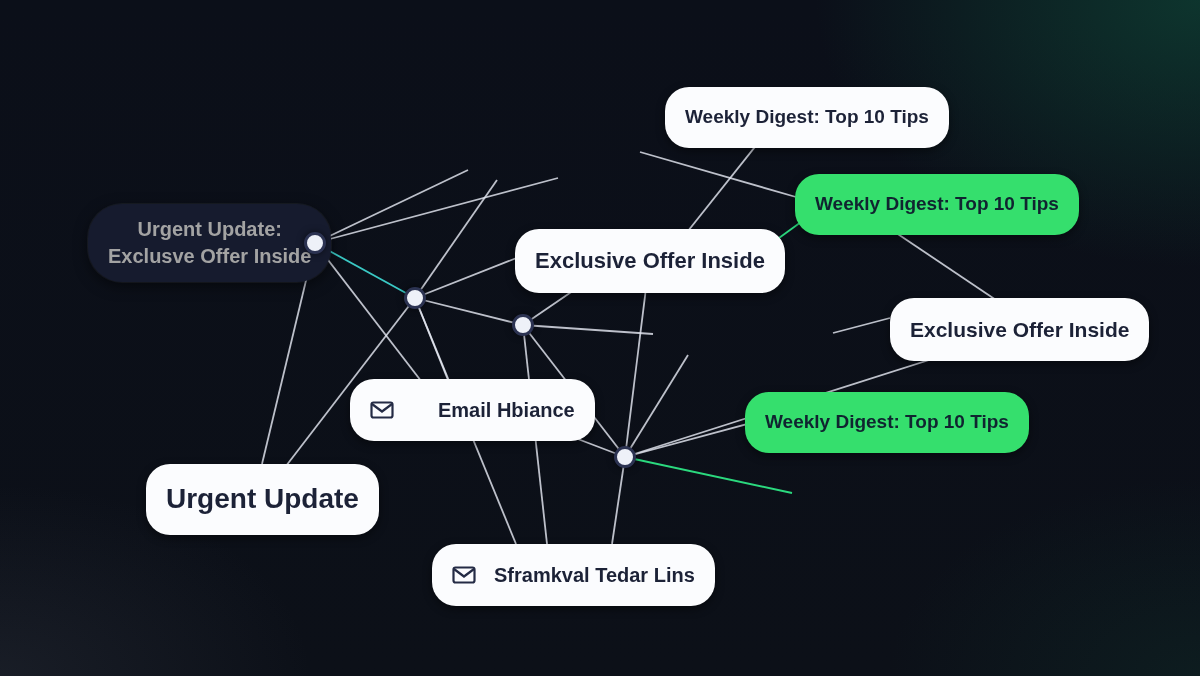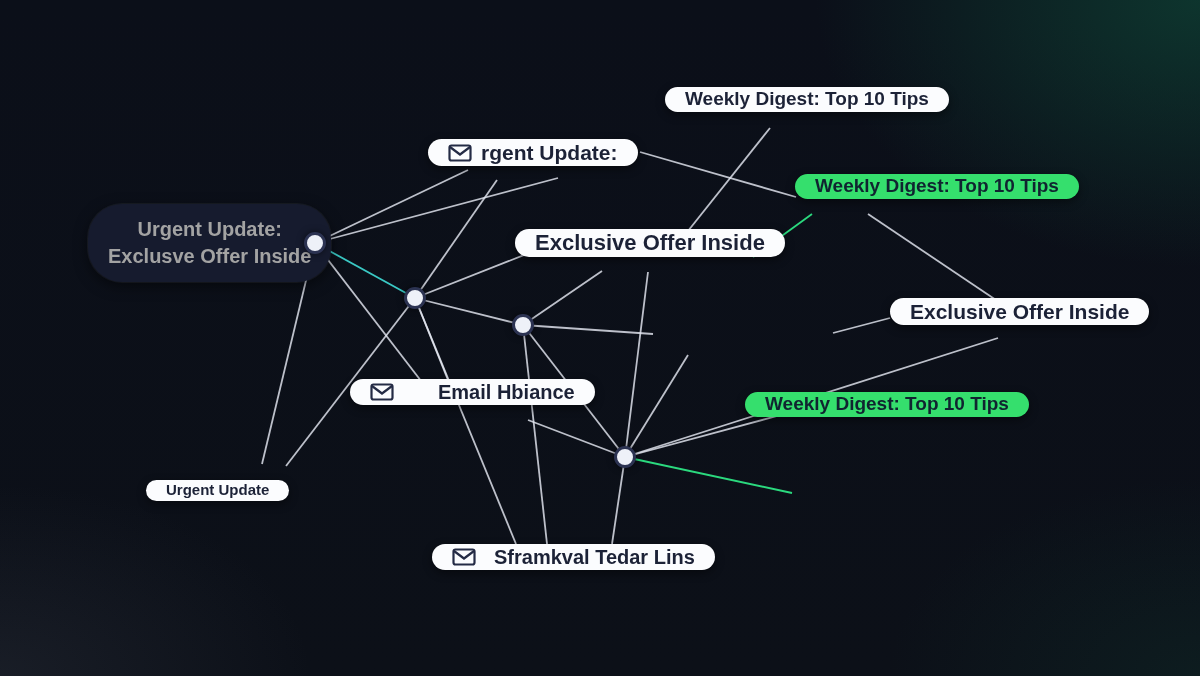--- a/index.html
+++ b/index.html
@@ -14,42 +14,42 @@
   }
   #edges{position:absolute;left:0;top:0;z-index:1;}
   .node{
     position:absolute;width:22px;height:22px;border-radius:50%;
     background:#eef1f8;border:3px solid #2c3352;box-sizing:border-box;
     z-index:4;box-shadow:0 0 7px rgba(0,0,0,.55);
   }
   .pill{
     position:absolute;display:flex;align-items:center;gap:9px;
     background:#fbfcfe;color:#1c2237;border-radius:24px;
-    padding:2px 20px;font-weight:bold;font-size:20px;line-height:1.1;
+    padding:20px 20px;font-weight:bold;font-size:20px;line-height:1.1;
     box-shadow:0 3px 10px rgba(0,0,0,.45);white-space:nowrap;z-index:3;
   }
   .pill-green{background:#35df6d;color:#102430;}
   .pill-dark{
     position:absolute;background:#161b2e;color:#a3a3a3;border-radius:34px;
     padding:12px 20px;text-align:center;font-weight:bold;font-size:20px;line-height:1.35;
     box-shadow:0 0 0 1px rgba(255,255,255,.05), 0 4px 14px rgba(0,0,0,.5);
     z-index:3;white-space:nowrap;
   }
   .env{display:inline-flex;align-items:center;}
   
   .p0{left:665px;top:87px;font-size:19px;}
   .p1{left:428px;top:139px;font-size:21px;}
   .p2{left:88px;top:204px;}
   .p3{left:795px;top:174px;font-size:19px;}
   .p4{left:515px;top:229px;font-size:22px;}
   .p5{left:652px;top:314px;}
   .p6{left:890px;top:298px;font-size:21px;}
   .p7{left:350px;top:379px;gap:44px;}
   .p8{left:745px;top:392px;font-size:19px;}
-  .p9{left:146px;top:464px;font-size:15px;margin-top:16px;}
+  .p9{left:146px;top:464px;font-size:28px;}
   .p10{left:790px;top:474px;font-size:19px;}
   .p11{left:432px;top:544px;gap:18px;}
 </style>
 </head>
 <body>
 
 <div class="canvas">
 
   <svg id="edges" width="1200" height="676">
       <line x1="315" y1="243" x2="468" y2="170" stroke="rgba(228,232,242,0.82)" stroke-width="1.8"></line>
@@ -85,29 +85,20 @@
       <div class="node" style="left: 304px; top: 232px;"></div>
       <div class="node" style="left: 404px; top: 287px;"></div>
       <div class="node" style="left: 512px; top: 314px;"></div>
       <div class="node" style="left: 614px; top: 446px;"></div>
     </div>
 
   <div class="pill p0">
     <span>Weekly Digest: Top 10 Tips</span>
   </div>
 
-  <div class="pill p1">
-    <span class="env">
-      <svg width="24" height="18" viewBox="0 0 24 18">
-          <rect x="1.5" y="1.5" width="21" height="15" rx="2" fill="none" stroke="#242b45" stroke-width="2.2"></rect>
-          <polyline points="2,3 12,10.5 22,3" fill="none" stroke="#242b45" stroke-width="2.2"></polyline>
-        </svg>
-    </span>
-    <span>rgent Update:</span>
-  </div>
 
   <div class="pill-dark p2">
     <div>Urgent Update:</div>
     <div>Exclusve Offer Inside</div>
   </div>
 
   <div class="pill pill-green p3">
     <span>Weekly Digest: Top 10 Tips</span>
   </div>
 

